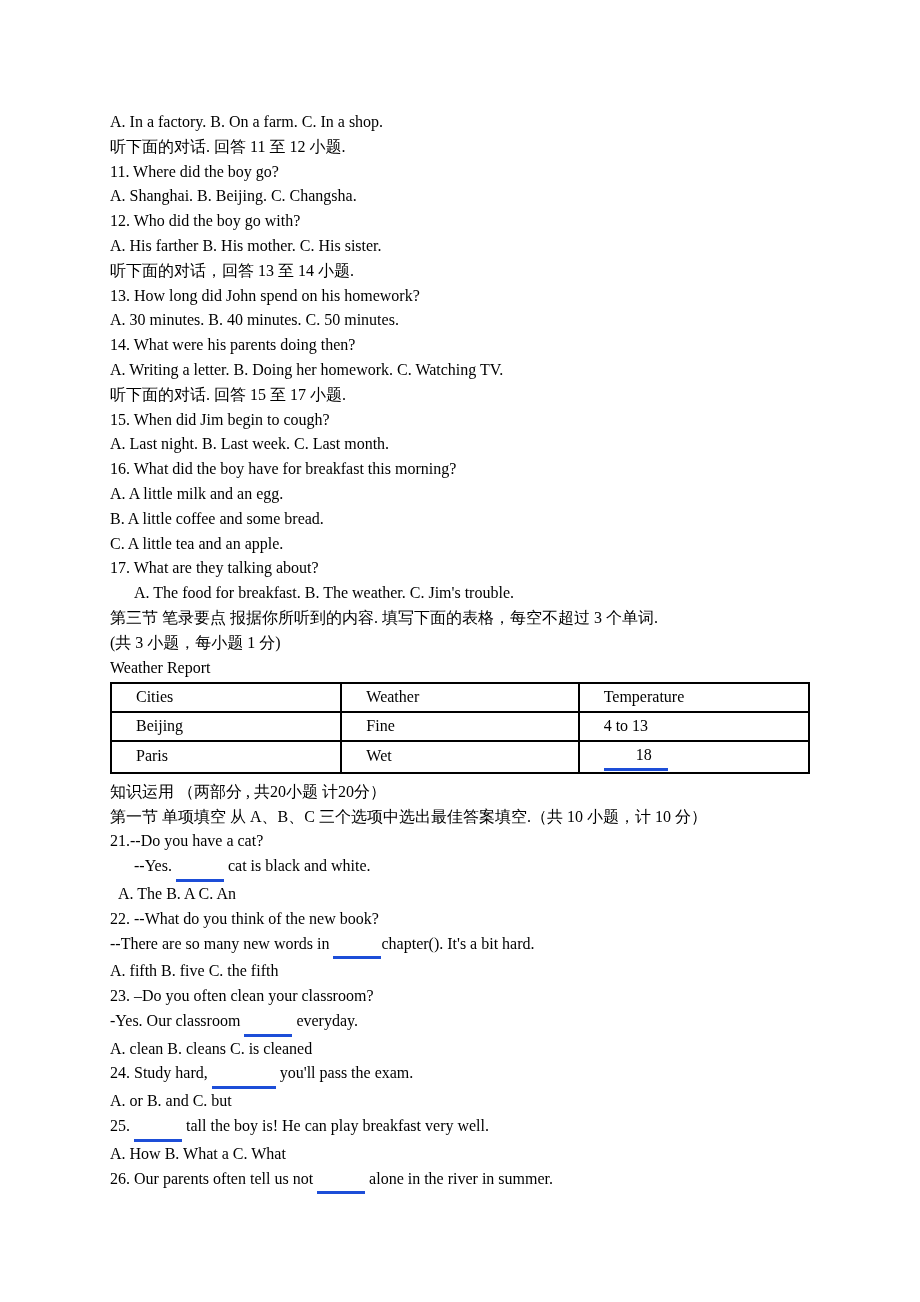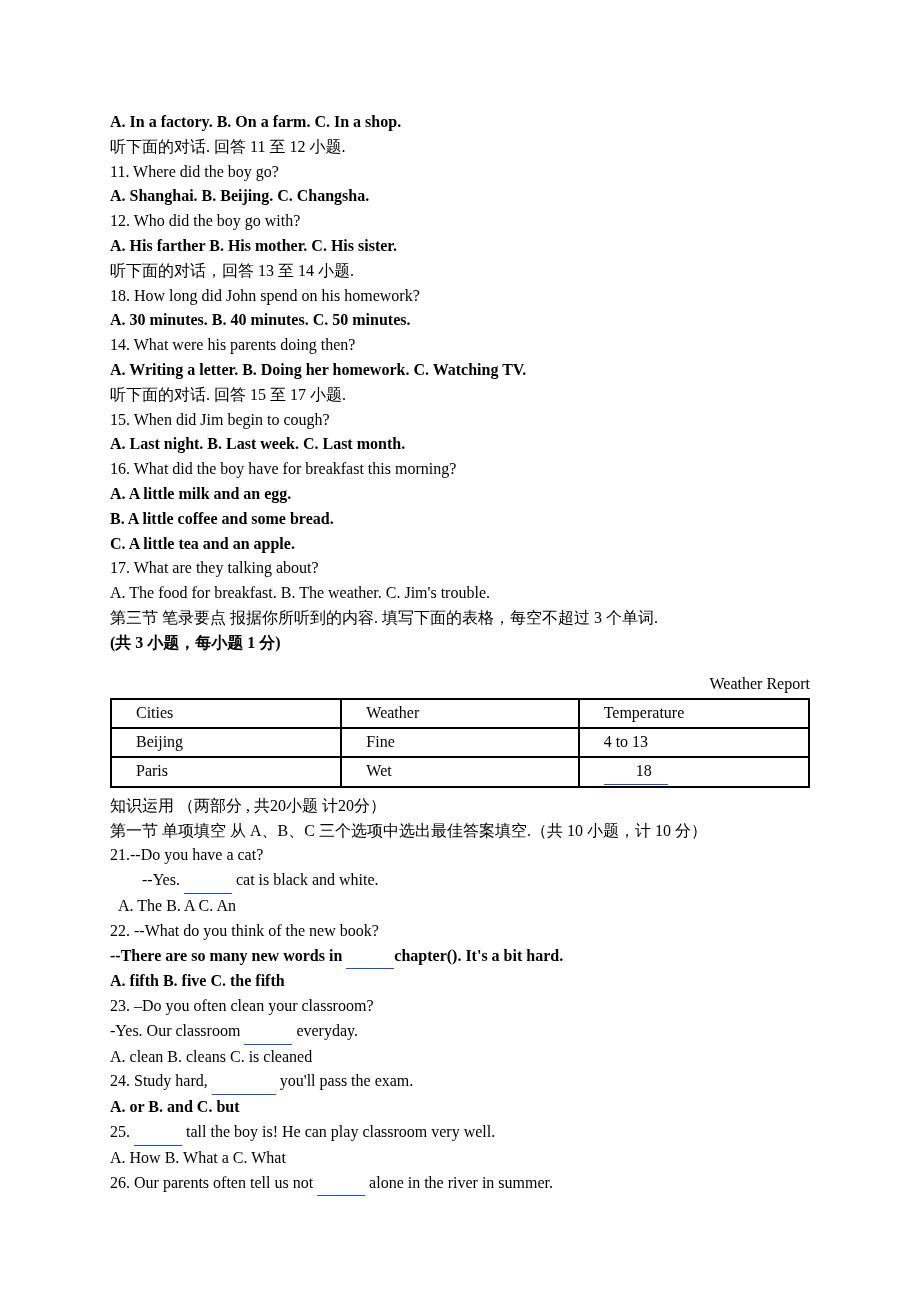--- a/index.html
+++ b/index.html
@@ -6,69 +6,69 @@
     margin: 0;
     padding: 110px 110px;
     font-family: "SimSun", "NSimSun", serif;
     font-size: 16px;
     line-height: 1.55;
     color: #000;
     background: #fff;
     width: 920px;
     box-sizing: border-box;
   }
-  .indent1 { margin-left: 48px; font-weight: bold; }
+  .indent1 { margin-left: 48px; }
   .indent2 { margin-left: 64px; }
-  .table-title { text-align: right; margin-top: 16px; }
+  .table-title { text-align: left; margin-top: 0; }
   table {
     border-collapse: collapse;
     width: 100%;
     margin: 2px 16px 6px 0;
   }
   table, th, td {
     border: 2px solid #000;
   }
   td {
     padding: 1px 8px;
     font-family: "SimSun", serif;
     font-size: 16px;
     text-indent: 16px;
   }
   .q { margin: 0; }
   .blank {
-    border-bottom: 1px solid #1d4ed8;
+    border-bottom: 3px solid #1d4ed8;
     display: inline-block;
   }
 </style>
 </head>
 <body>
 
 <div class="q indent1">A. In a factory.     B. On a  farm.  C. In a shop.</div>
 
 <div class="q">听下面的对话. 回答 11 至 12 小题.</div>
 <div class="q">11. Where did the boy go?</div>
 <div class="q indent1">A. Shanghai.    B. Beijing.   C. Changsha.</div>
 <div class="q">12. Who did the boy go with?</div>
 <div class="q indent1">A. His farther    B. His mother.  C. His sister.</div>
 
 <div class="q">听下面的对话，回答 13 至 14 小题.</div>
-<div class="q">18. How long did John spend on his homework?</div>
+<div class="q">13. How long did John spend on his homework?</div>
 <div class="q indent1">A. 30 minutes.    B. 40 minutes.   C. 50 minutes.</div>
 <div class="q">14. What were his parents doing then?</div>
 <div class="q indent1">A. Writing a letter.    B. Doing her homework.   C. Watching TV.</div>
 
 <div class="q">听下面的对话. 回答 15 至 17 小题.</div>
 <div class="q">15. When did Jim begin to cough?</div>
 <div class="q indent1">A. Last night.    B. Last week.   C. Last month.</div>
 <div class="q">16. What did the boy have for breakfast this morning?</div>
 <div class="q indent1">A. A little milk and an egg.</div>
 <div class="q indent1">B. A little coffee and some bread.</div>
 <div class="q indent1">C. A little tea and an apple.</div>
 <div class="q">17. What are they talking about?</div>
-<div class="q" style="">A. The food for breakfast.   B. The weather.    C. Jim's trouble.</div>
+<div class="q" style="margin-left:24px">A. The food for breakfast.   B. The weather.    C. Jim's trouble.</div>
 
 <div class="q">第三节 笔录要点 报据你所听到的内容. 填写下面的表格，每空不超过 3 个单词.</div>
 <div class="q indent1">(共 3 小题，每小题 1 分)</div>
 
 <div class="table-title">Weather Report</div>
 <table>
   <tbody>
       <tr>
     <td style="width:33%">Cities</td>
     <td style="width:34%">Weather</td>
@@ -84,21 +84,21 @@
     <td>Wet</td>
     <td><span class="blank"><span>　</span><span>18</span><span>　</span></span></td>
   </tr>
 </tbody>
   </table>
 
 <div class="q">知识运用 （两部分 , 共20小题 计20分）</div>
 <div class="q">第一节 单项填空 从 A、B、C 三个选项中选出最佳答案填空.（共 10 小题，计 10 分）</div>
 
 <div class="q">21.--Do you have a cat?</div>
-<div class="q" style="margin-left:32px">
+<div class="q" style="margin-left:24px">
   <span>--Yes. </span><span class="blank">　　　</span><span> cat is black and white.</span>
 </div>
 <div class="q" style="margin-left:8px">A. The     B. A      C. An</div>
 
 <div class="q">22.  --What do you think of the new book?</div>
 <div class="q indent1">
   <span>--There are so many new words in </span><span class="blank">　　　</span><span>chapter(). It's a bit hard.</span>
 </div>
 <div class="q indent1">A. fifth         B. five          C. the fifth</div>
 
@@ -107,19 +107,19 @@
   <span>-Yes. Our classroom </span><span class="blank">　　　</span><span> everyday.</span>
 </div>
 <div class="q indent2">A. clean       B. cleans        C. is cleaned</div>
 
 <div class="q">
   <span>24. Study hard, </span><span class="blank">　　　　</span><span> you'll pass the exam.</span>
 </div>
 <div class="q indent1">A. or     B. and         C. but</div>
 
 <div class="q">
-  <span>25. </span><span class="blank">　　　</span><span> tall the boy is! He can play classroom very well.</span>
+  <span>25. </span><span class="blank">　　　</span><span> tall the boy is! He can play breakfast very well.</span>
 </div>
 <div class="q indent2">A. How       B. What  a         C. What</div>
 
 <div class="q">
   <span>26. Our parents often tell us not </span><span class="blank">　　　</span><span> alone in the river in summer.</span>
 </div>
 
 </body></html>

